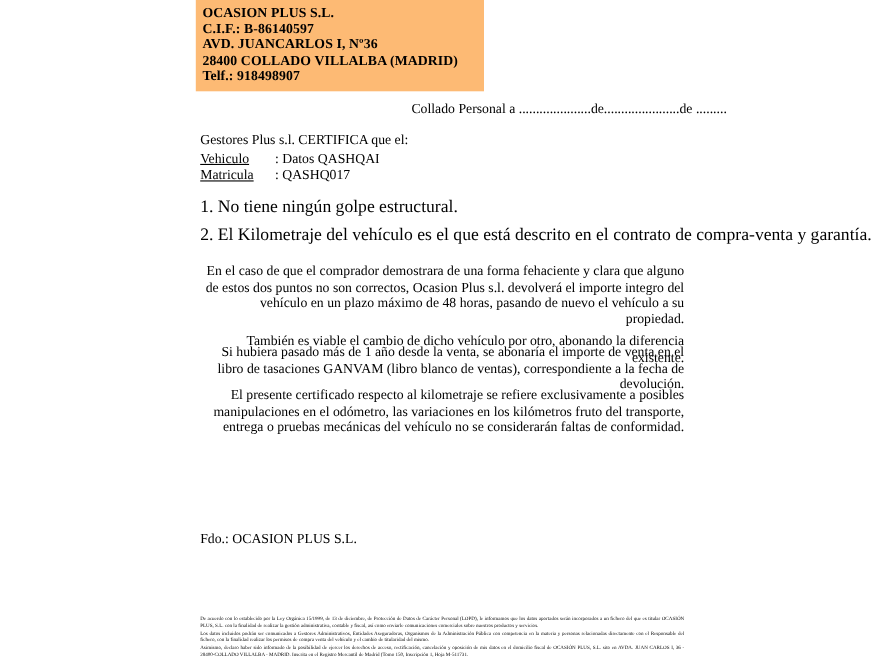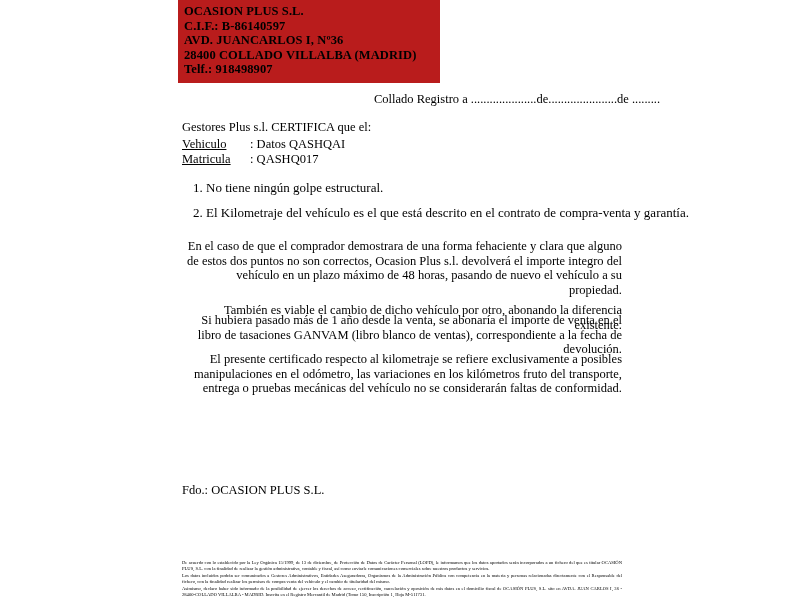--- a/index.html
+++ b/index.html
@@ -23,21 +23,21 @@
     width: 800px;
     height: 600px;
   }
 
   
   .letterhead {
     position: absolute;
     left: 178px;
     top: 0px;
     width: 262px;
-    background: #b91c1c;
+    background: #fdba74;
     padding: 4px 6px 6px 6px;
     box-sizing: border-box;
   }
   .letterhead .lh-line {
     font-weight: bold;
     font-size: 12.5px;
     line-height: 14.5px;
     letter-spacing: 0.1px;
     white-space: nowrap;
   }
@@ -66,22 +66,22 @@
   .field-row.vehiculo { top: 137px; }
   .field-row.matricula { top: 152px; }
   .field-label {
     text-decoration: underline;
     display: inline-block;
     width: 68px;
   }
 
   .point {
     position: absolute;
-    left: 193px;
-    font-size: 13px;
+    left: 182px;
+    font-size: 16px;
     white-space: nowrap;
   }
   .point.p1 { top: 180px; }
   .point.p2 { top: 205px; }
 
   .para {
     position: absolute;
     left: 182px;
     width: 440px;
     font-size: 12.5px;
@@ -120,21 +120,21 @@
 <div class="page">
 
   <div class="letterhead">
     <div class="lh-line">OCASION PLUS S.L.</div>
     <div class="lh-line">C.I.F.: B-86140597</div>
     <div class="lh-line">AVD. JUANCARLOS I, Nº36</div>
     <div class="lh-line">28400 COLLADO VILLALBA (MADRID)</div>
     <div class="lh-line">Telf.: 918498907</div>
   </div>
 
-  <div class="place-date">Collado Registro a .....................de......................de .........</div>
+  <div class="place-date">Collado Personal a .....................de......................de .........</div>
 
   <div class="certifica">Gestores Plus s.l. CERTIFICA que el:</div>
 
   <div class="field-row vehiculo">
     <span class="field-label">Vehiculo</span><span>: Datos QASHQAI</span>
   </div>
   <div class="field-row matricula">
     <span class="field-label">Matricula</span><span>: QASHQ017</span>
   </div>
 

